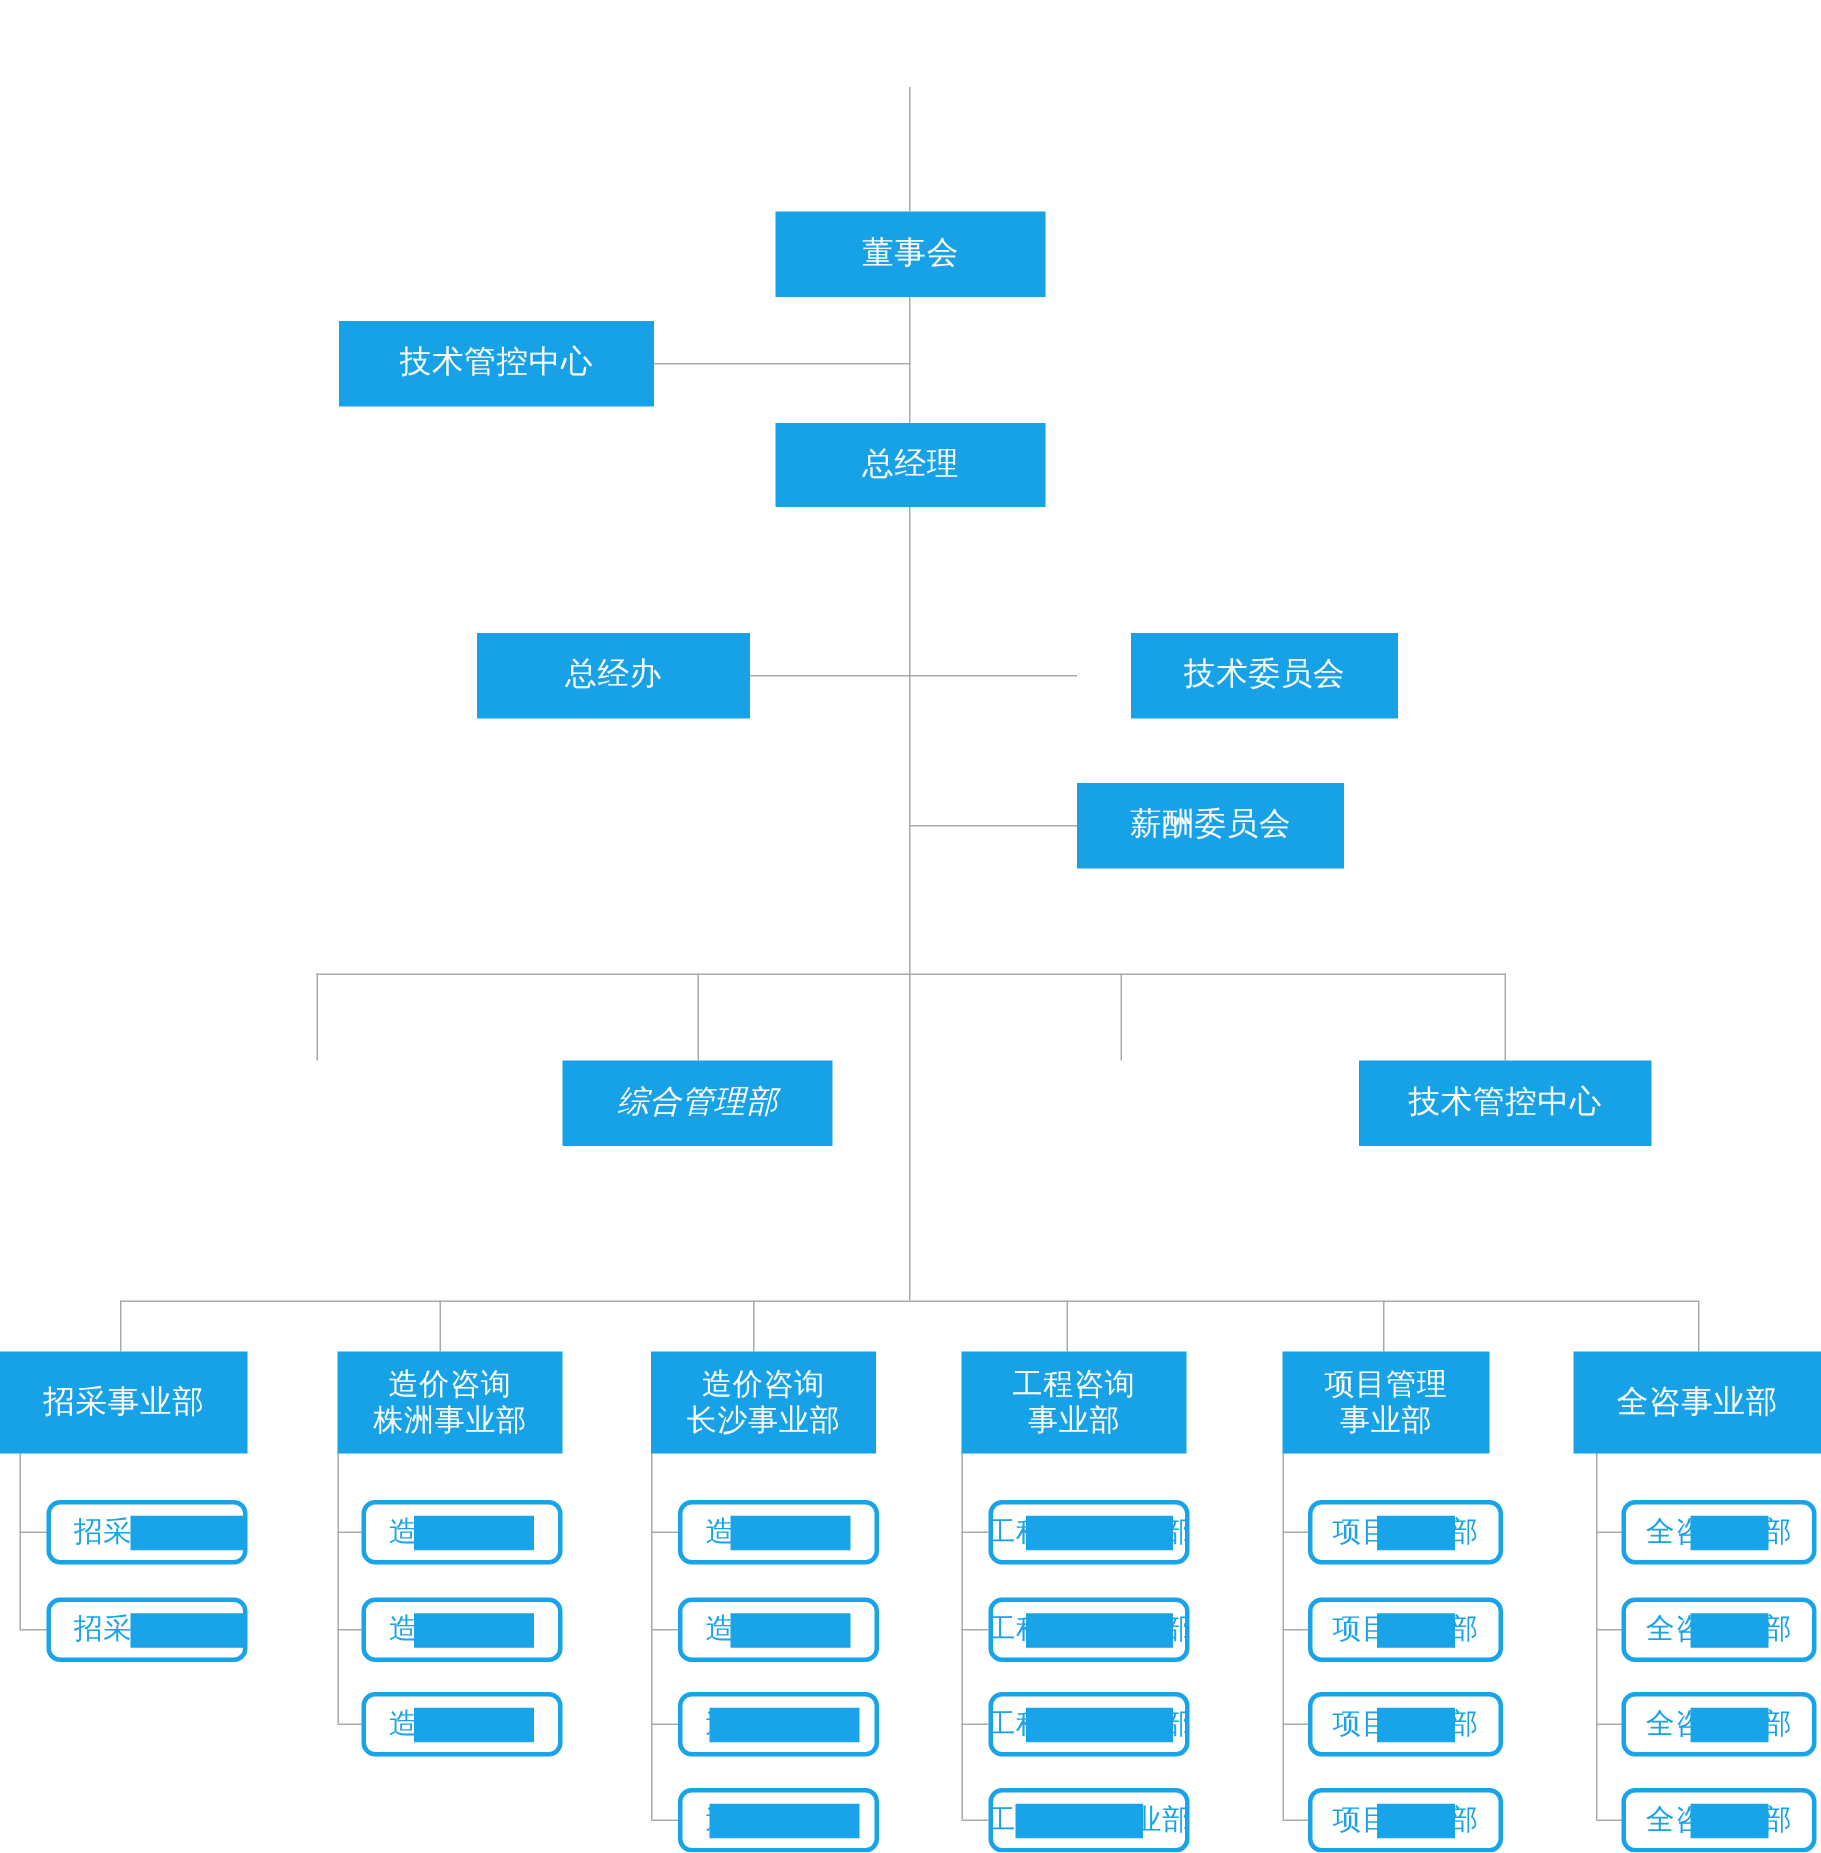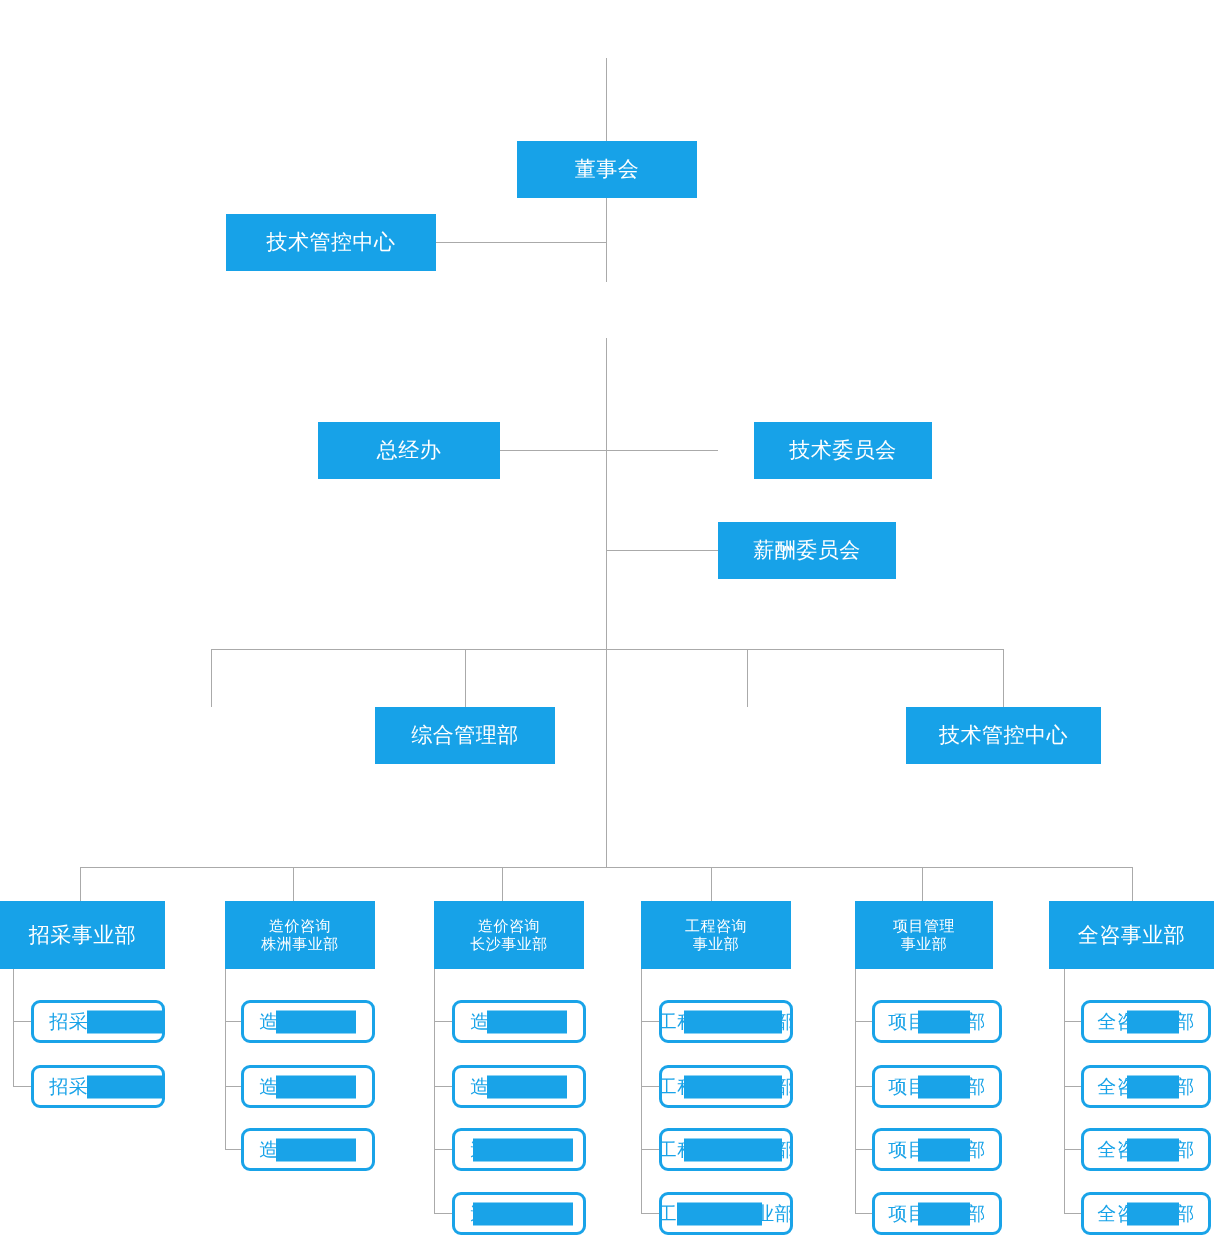--- a/index.html
+++ b/index.html
@@ -33,21 +33,21 @@
     display: flex;
     align-items: center;
     justify-content: center;
     text-align: center;
     line-height: 1.18;
     font-size: 21px;
     letter-spacing: 0.5px;
     box-sizing: border-box;
     white-space: pre-line;
   }
-  .node.two-line { font-size: 15px; line-height: 1.22; }
+  .node.two-line { font-size: 20px; line-height: 1.22; }
 
   
   .subnode {
     position: absolute;
     background: #ffffff;
     border: 3px solid #19a3e8;
     border-radius: 9px;
     box-sizing: border-box;
     display: flex;
     align-items: center;
@@ -137,28 +137,29 @@
   <div class="ln h" style="left:1064px; top:1021px; width:18px;"></div>
   <div class="ln h" style="left:1064px; top:1086px; width:18px;"></div>
   <div class="ln h" style="left:1064px; top:1149px; width:18px;"></div>
   <div class="ln h" style="left:1064px; top:1213px; width:18px;"></div>
 
 
   <div class="node" style="left:517px; top:141px; width:180px; height:57px;">董事会</div>
 
   <div class="node" style="left:226px; top:214px; width:210px; height:57px;">技术管控中心</div>
 
+  <div class="node" style="left:517px; top:282px; width:180px; height:56px;">总经理</div>
 
   <div class="node" style="left:318px; top:422px; width:182px; height:57px;">总经办</div>
 
   <div class="node" style="left:718px; top:422px; width:178px; height:57px;margin-left:36px;">技术委员会</div>
 
   <div class="node" style="left:718px; top:522px; width:178px; height:57px;">薪酬委员会</div>
 
-  <div class="node" style="left:375px; top:707px; width:180px; height:57px;">综合管理部</div>
+  <div class="node" style="left:375px; top:707px; width:180px; height:57px;font-style:italic;">综合管理部</div>
   <div class="node" style="left:906px; top:707px; width:195px; height:57px;">技术管控中心</div>
 
   <div class="node" style="left:0px; top:901px; width:165px; height:68px;">招采事业部</div>
   <div class="node two-line" style="left:225px; top:901px; width:150px; height:68px;">造价咨询
 株洲事业部</div>
   <div class="node two-line" style="left:434px; top:901px; width:150px; height:68px;">造价咨询
 长沙事业部</div>
   <div class="node two-line" style="left:641px; top:901px; width:150px; height:68px;">工程咨询
 事业部</div>
   <div class="node two-line" style="left:855px; top:901px; width:138px; height:68px;">项目管理

